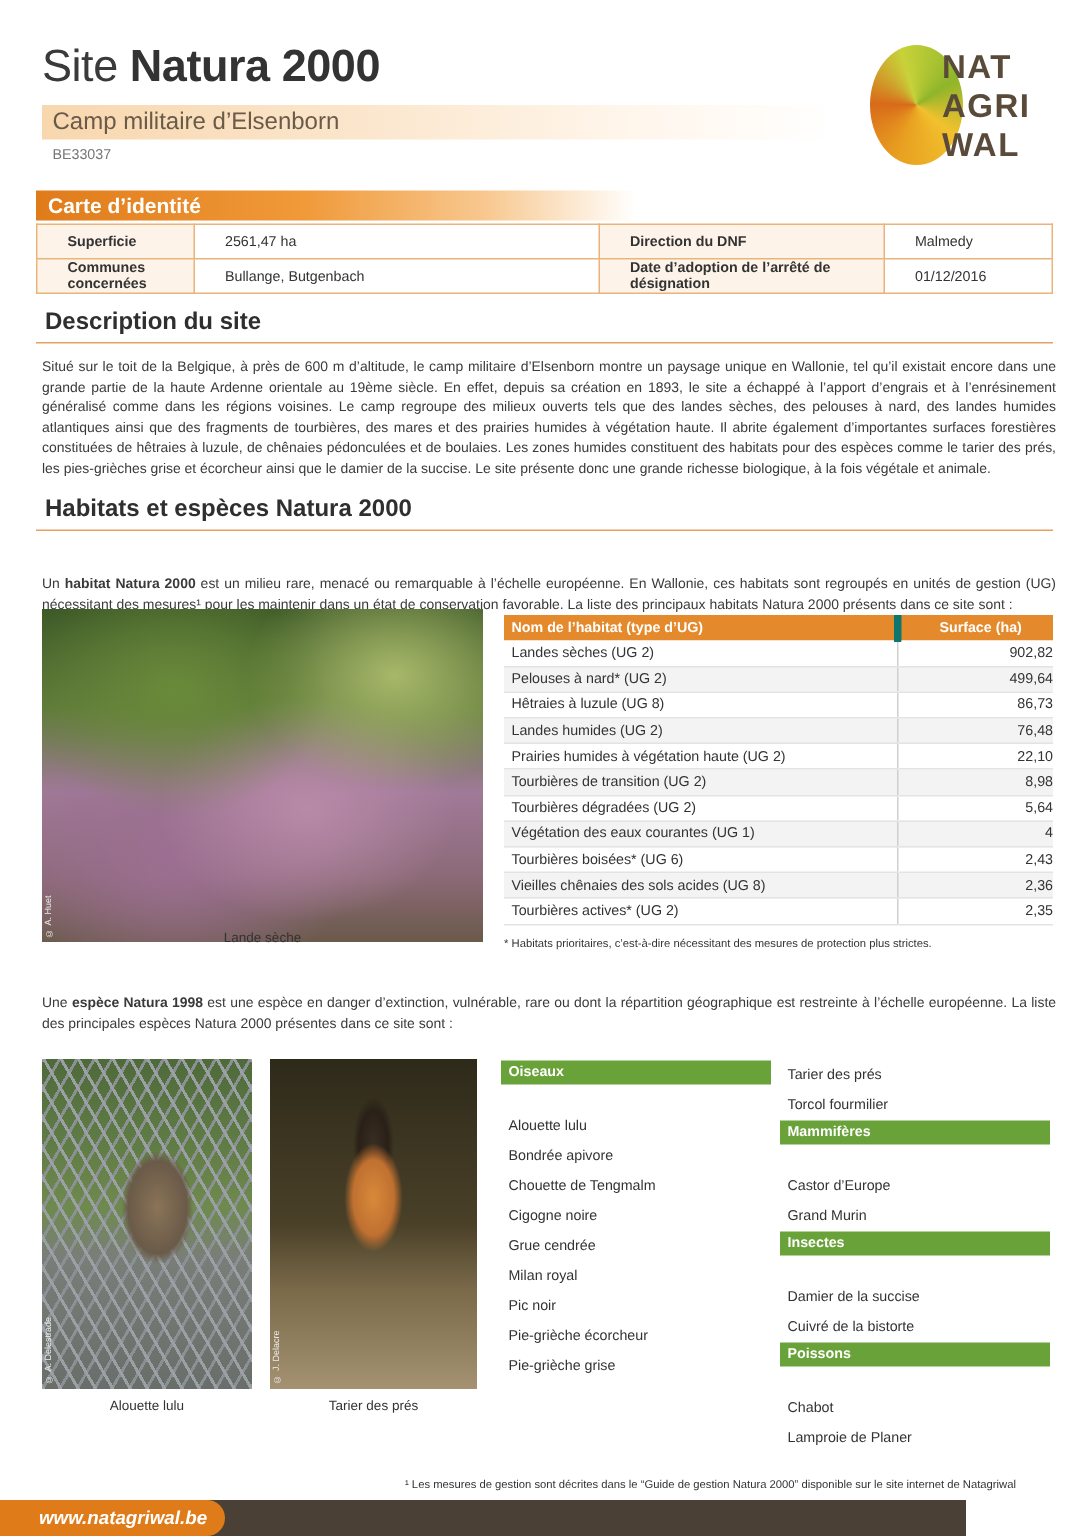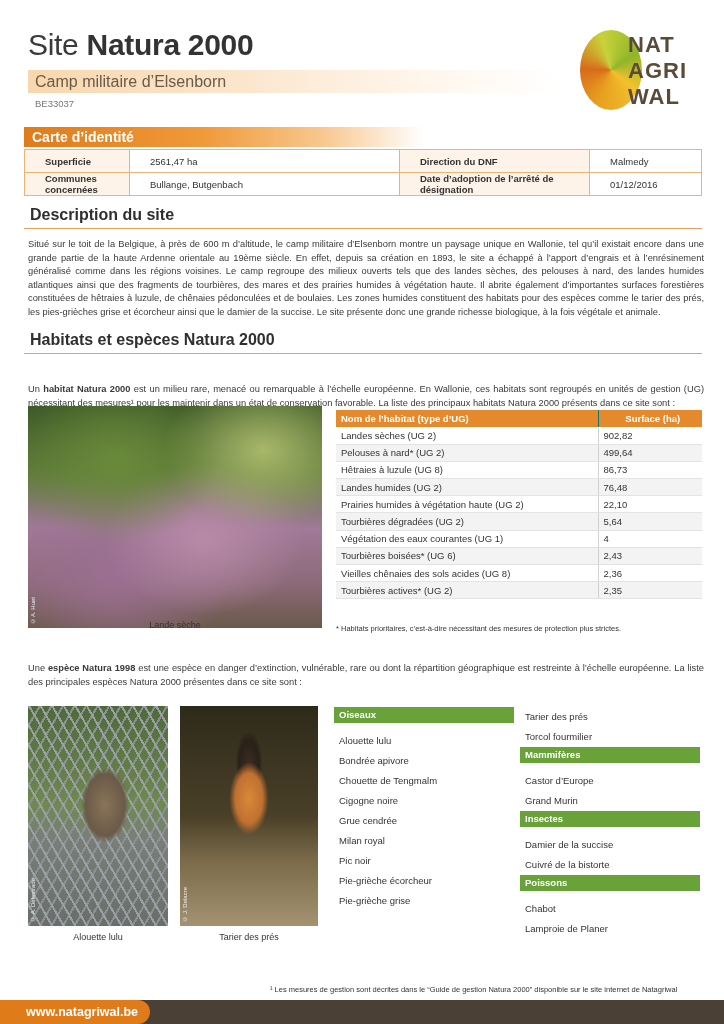--- a/index.html
+++ b/index.html
@@ -48,32 +48,32 @@
   .photo-whinchat { left: 180px; top: 706px; width: 138px; height: 220px;
     background:
       radial-gradient(ellipse at 50% 42%, #d88a3a 0%, #c07030 14%, transparent 20%),
       radial-gradient(ellipse at 50% 26%, #3a2e22 0%, #2a2018 10%, transparent 14%),
       linear-gradient(to bottom, #2e2a1a 0%, #4a4028 50%, #7a6a4a 70%, #a49272 100%); }
   .photo-credit { position: absolute; left: 2px; bottom: 4px; font-size: 6px; color: #eee; writing-mode: vertical-rl; transform: rotate(180deg); }
   .caption { position: absolute; font-size: 9px; color: #333; text-align: center; }
 
   table.hab { position: absolute; left: 336px; top: 410px; width: 366px; border-collapse: collapse; font-size: 9.5px; }
   table.hab th { background: #e58a2c; color: #fff; font-weight: bold; height: 17px; text-align: left; padding-left: 5px; border-bottom: 1px solid #fff; }
-  table.hab th.r { text-align: center; border-left: 1px solid #0f766e; }
+  table.hab th.r { text-align: center; border-left: 5px solid #0f766e; }
   table.hab td { height: 17.2px; padding-left: 5px; color: #333; border-bottom: 1px solid #e3e3e3; margin-top: 14px; }
-  table.hab td.v { text-align: left; border-left: 1px solid #d0d0d0; width: 104px; }
+  table.hab td.v { text-align: right; border-left: 1px solid #d0d0d0; width: 104px; }
   table.hab tr:nth-child(even) td { background: #f3f3f3; }
   .footnote-hab { position: absolute; left: 336px; top: 624px; font-size: 7.5px; color: #333; }
 
   .spcol { position: absolute; width: 180px; font-size: 9.5px; }
-  .sp-head { background: #6aa23a; color: #fff; font-weight: bold; height: 16px; line-height: 16px; padding-left: 5px; margin-bottom: 8px; }
+  .sp-head { background: #6aa23a; color: #fff; font-weight: bold; height: 16px; line-height: 16px; padding-left: 5px; margin-bottom: 18px; }
   .sp-item { height: 20px; line-height: 20px; padding-left: 5px; color: #333; }
 
   .footnote { position: absolute; left: 270px; top: 985px; font-size: 7.5px; color: #333; }
-  .footer { position: absolute; left: 0; top: 1000px; width: 724px; height: 24px; background: #4a4036; }
+  .footer { position: absolute; left: 0; top: 1000px; width: 644px; height: 24px; background: #4a4036; font-style: italic; }
   .footer .pill { position: absolute; left: 0; top: 0; height: 24px; width: 150px; background: #e07b1a; border-radius: 0 12px 12px 0; }
   .footer .url { position: absolute; left: 26px; top: 5px; font-size: 12.5px; font-weight: bold; color: #fff; }
 </style>
 </head>
 <body>
 
 <div class="title">
   <span>Site</span>
   <b>Natura 2000</b>
 </div>
@@ -144,20 +144,24 @@
         <td>Hêtraies à luzule (UG 8)</td>
         <td class="v">86,73</td>
       </tr>
       <tr>
         <td>Landes humides (UG 2)</td>
         <td class="v">76,48</td>
       </tr>
       <tr>
         <td>Prairies humides à végétation haute (UG 2)</td>
         <td class="v">22,10</td>
+      </tr>
+      <tr>
+        <td>Tourbières de transition (UG 2)</td>
+        <td class="v">8,98</td>
       </tr>
       <tr>
         <td>Tourbières dégradées (UG 2)</td>
         <td class="v">5,64</td>
       </tr>
       <tr>
         <td>Végétation des eaux courantes (UG 1)</td>
         <td class="v">4</td>
       </tr>
       <tr>

